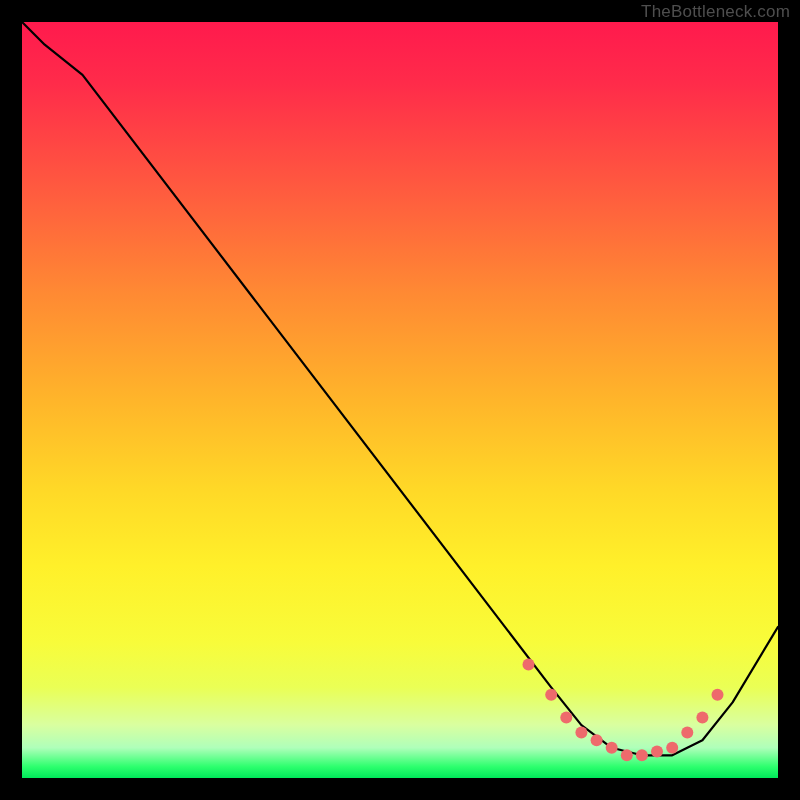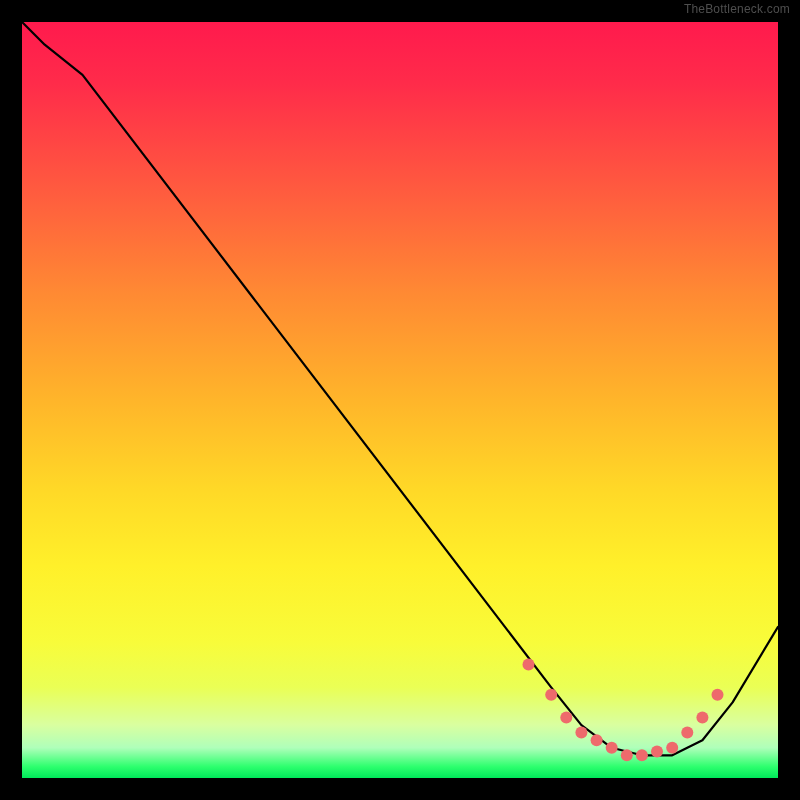--- a/index.html
+++ b/index.html
@@ -39,21 +39,21 @@
       #afffba 96%,
       #2dff6e 98.5%,
       #00e85a 100%
     );
   }
   .watermark {
     position: absolute;
     top: 2px;
     right: 10px;
     color: #4e4e4e;
-    font-size: 12px;
+    font-size: 17px;
     font-weight: 500;
     letter-spacing: 0.2px;
     user-select: none;
   }
   svg.curve {
     position: absolute;
     left: 0;
     top: 0;
     width: 756px;
     height: 756px;

